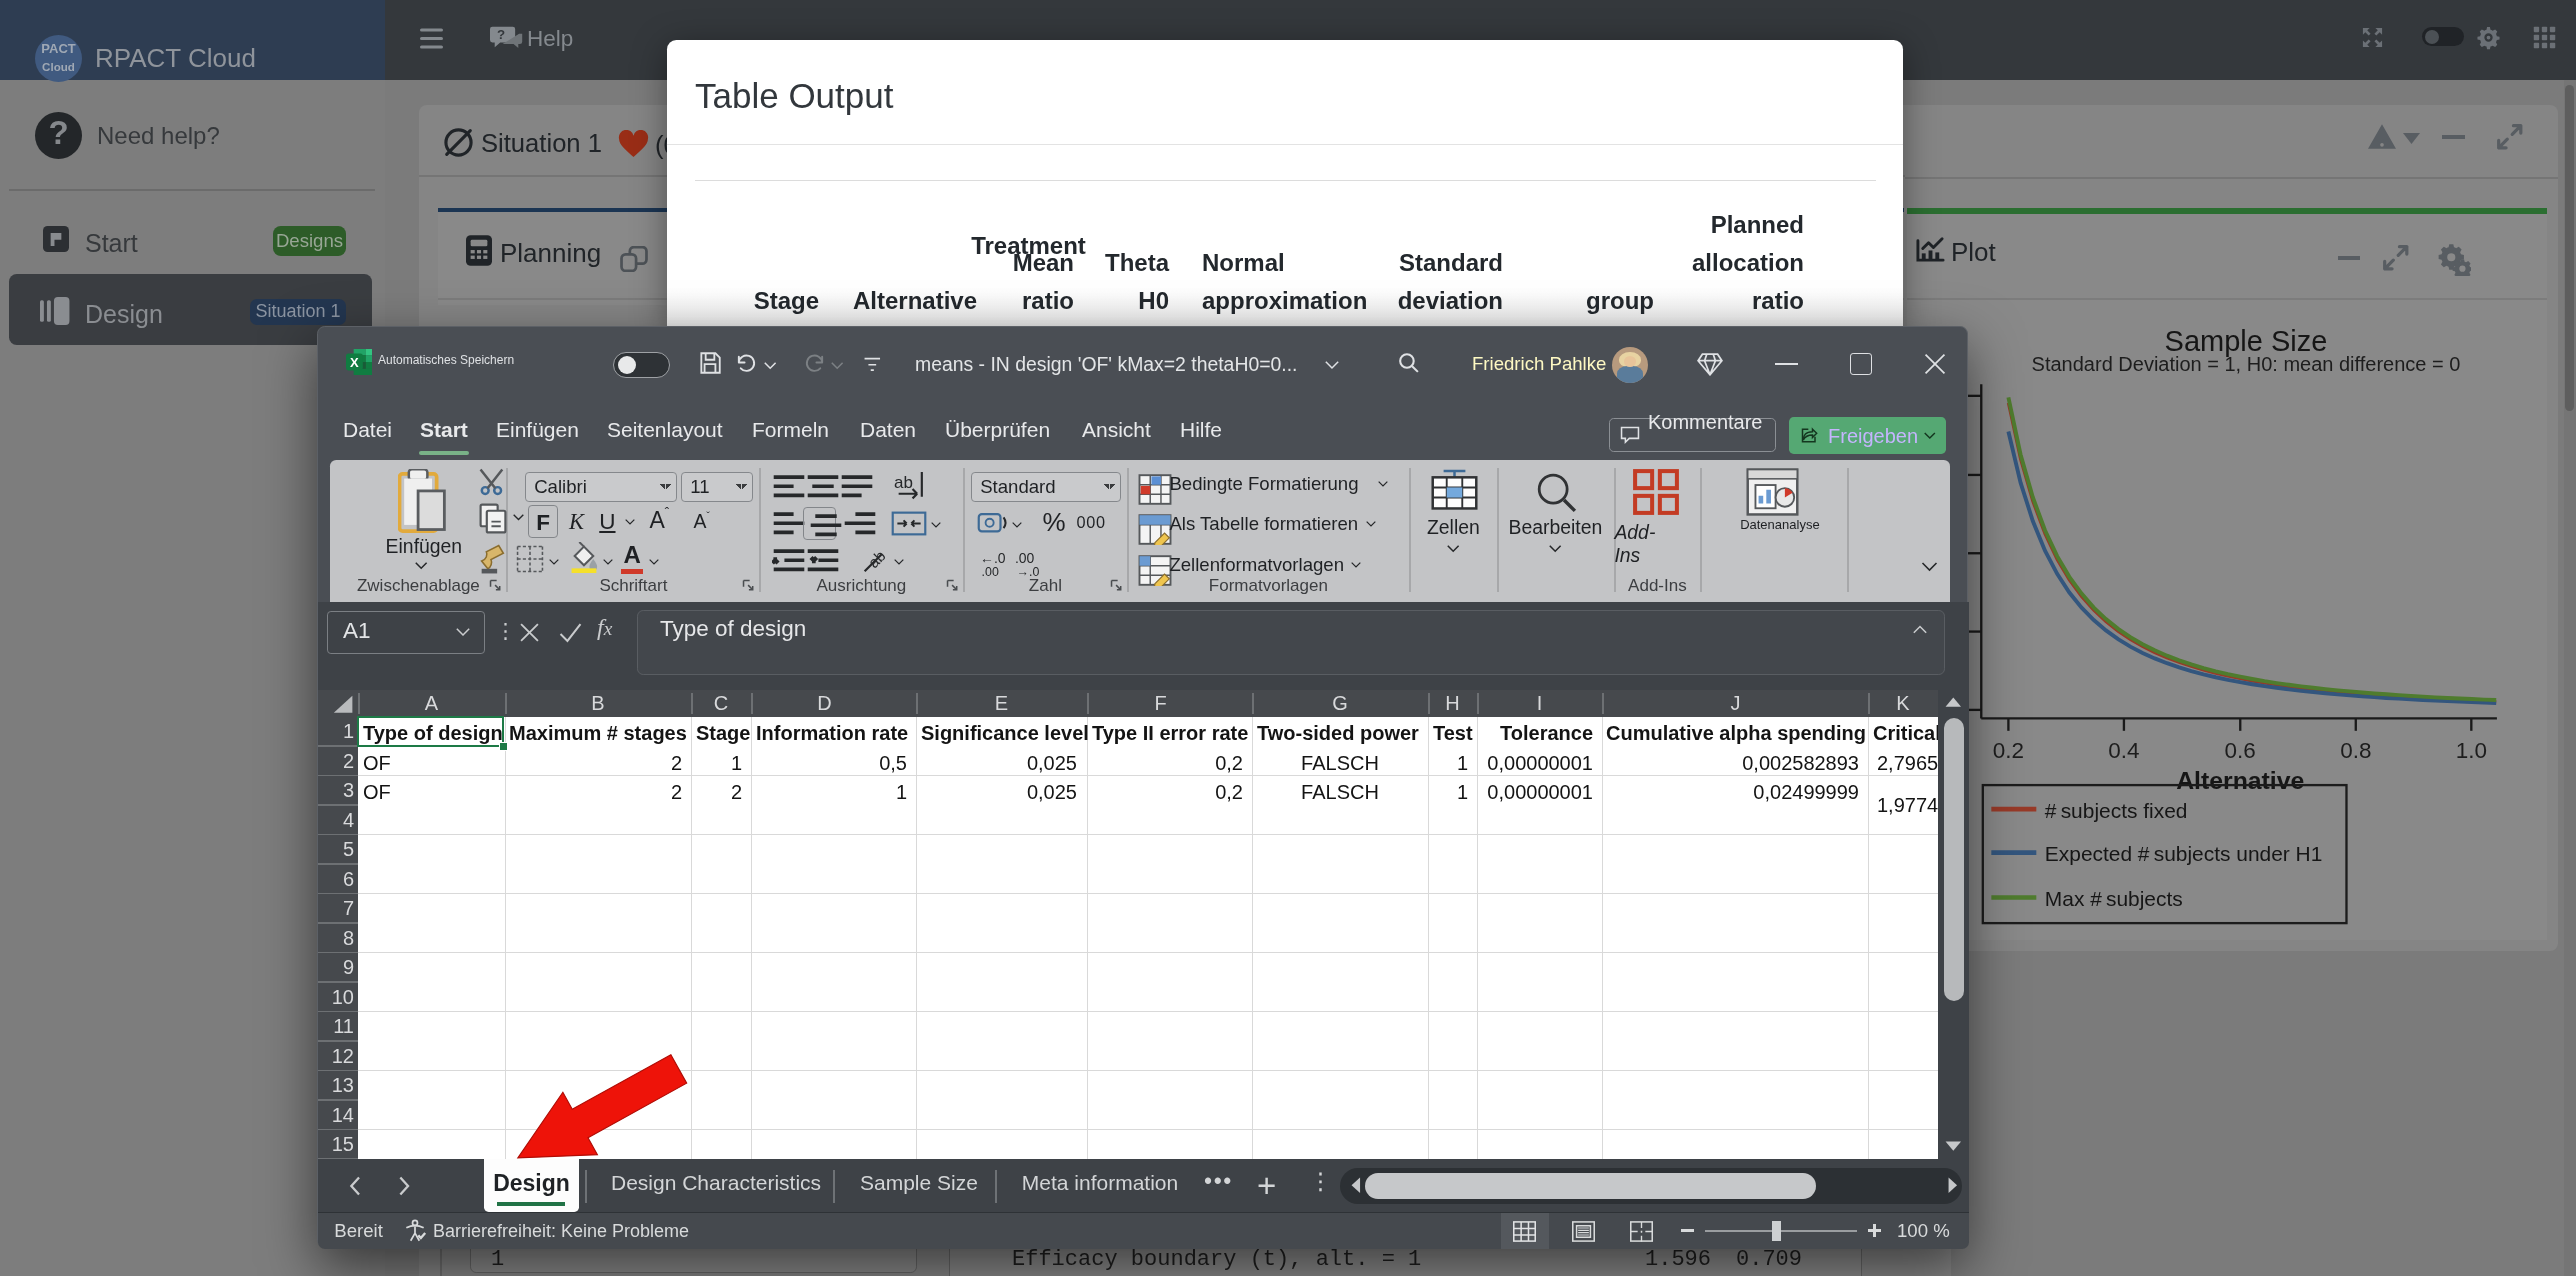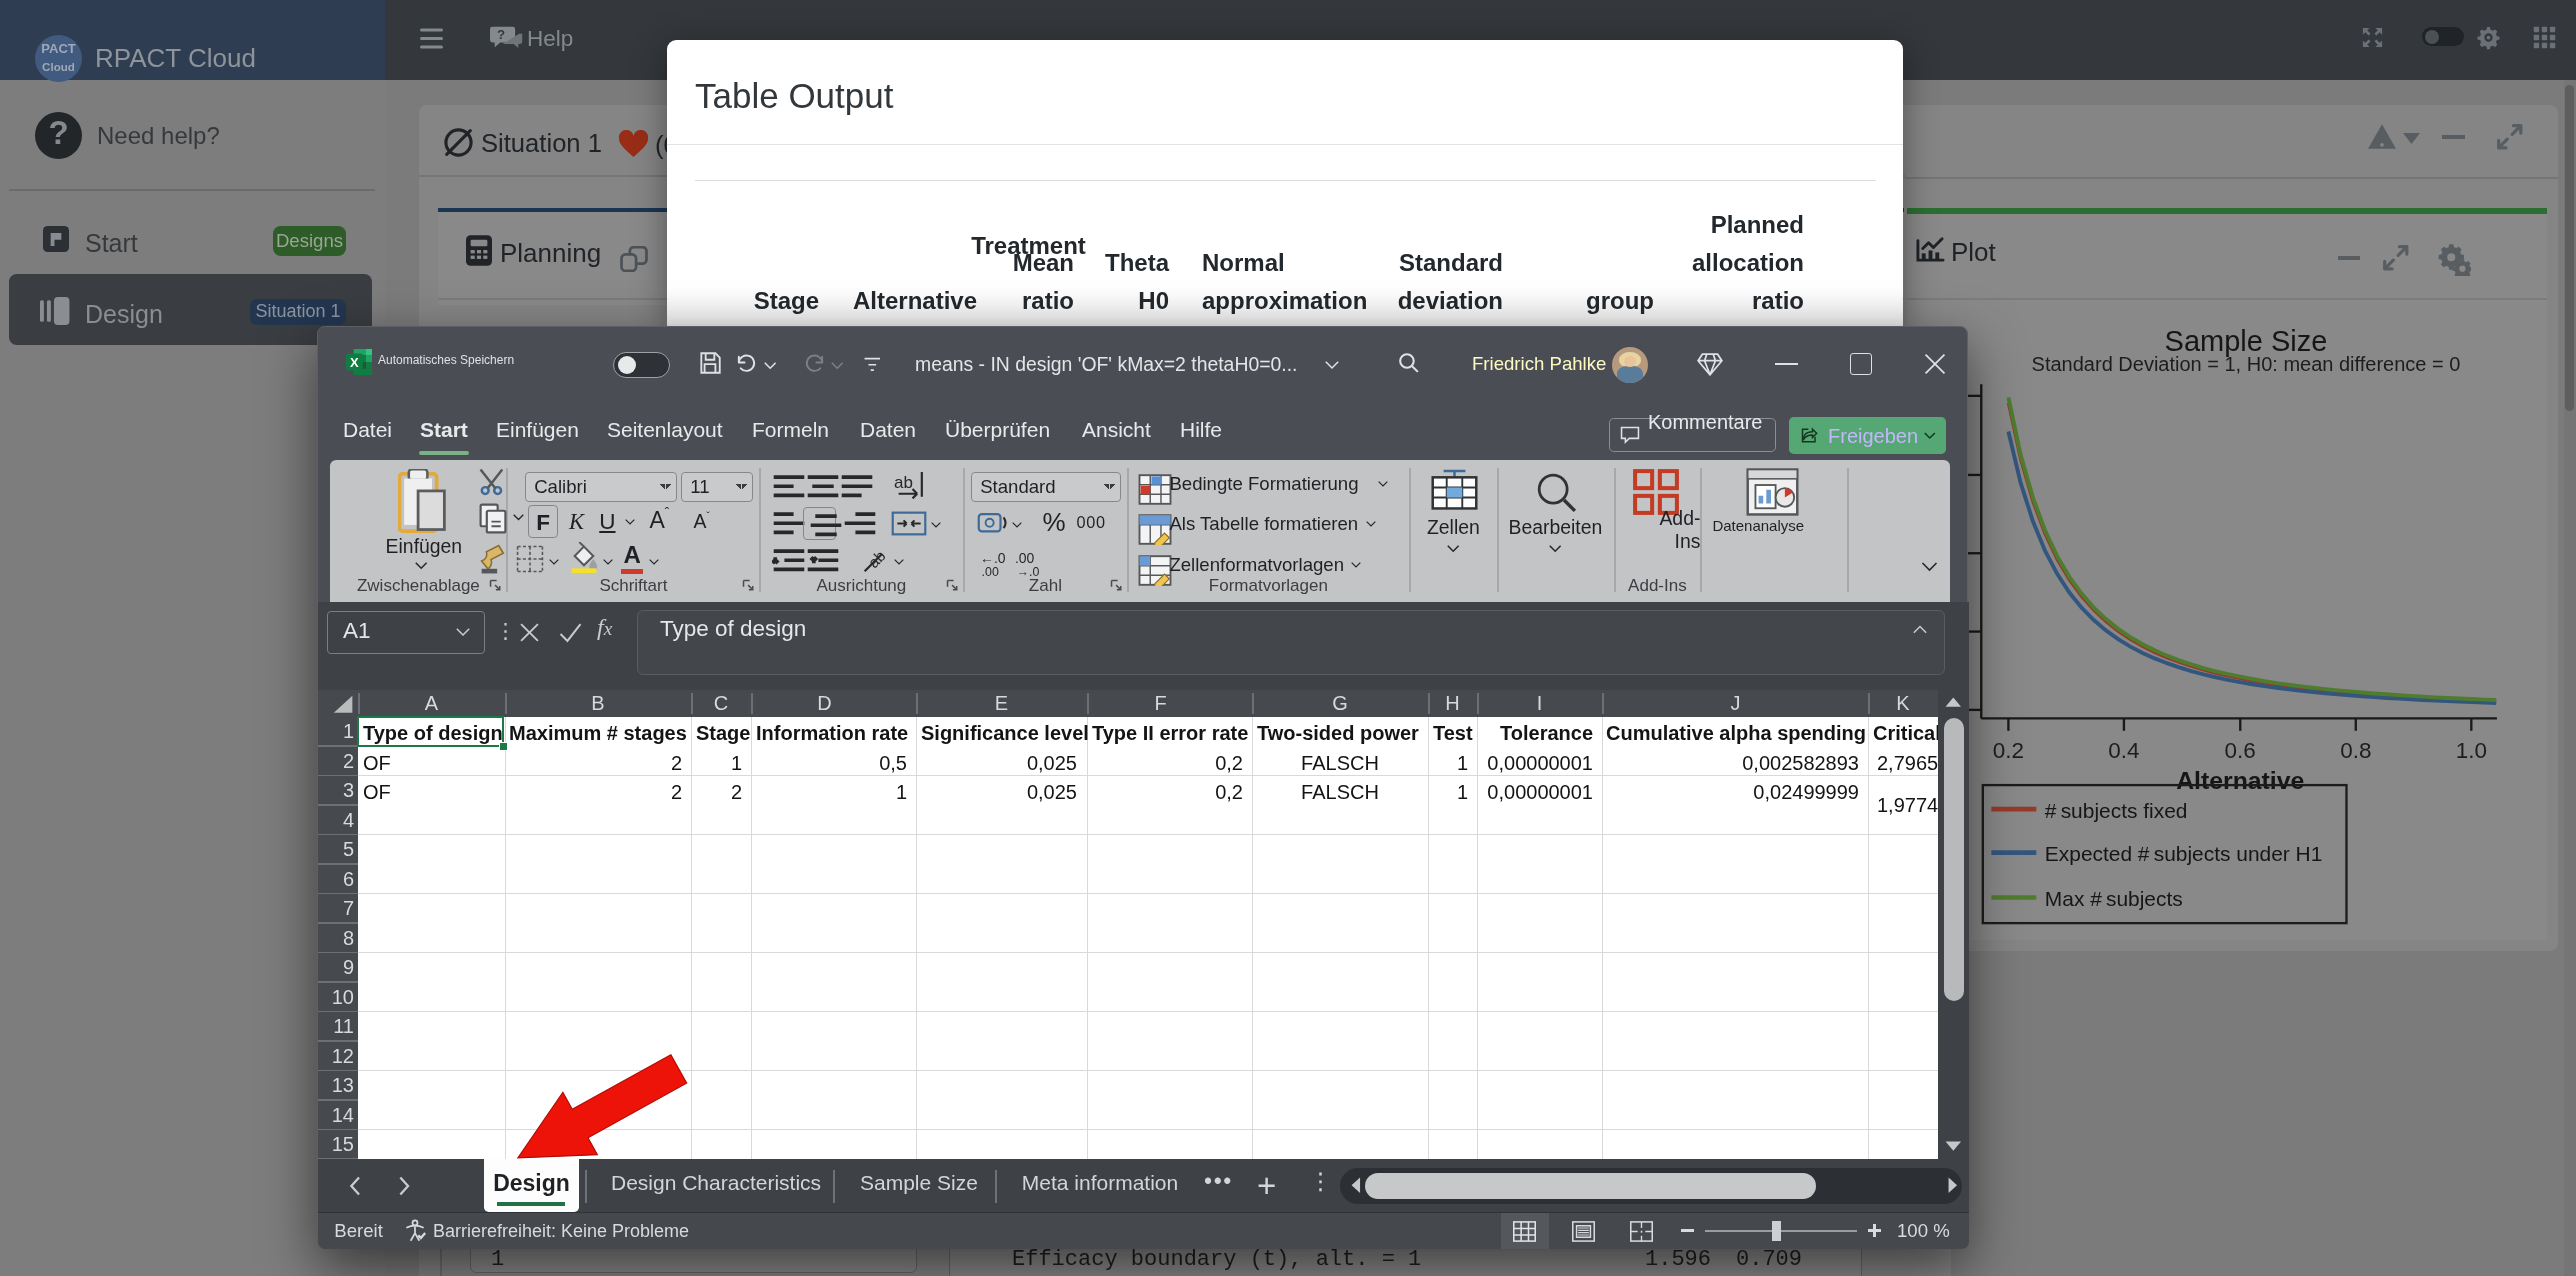--- a/index.html
+++ b/index.html
@@ -549,31 +549,31 @@
       </svg>
     
     <svg class="abs" style="left:1302px;top:7.8px" width="48" height="48" viewBox="0 0 31 31">
       <g fill="none" stroke="#c33b23" stroke-width="2.6">
         <rect x="2" y="2" width="11" height="11"></rect>
           <rect x="18" y="2" width="11" height="11"></rect>
         <rect x="2" y="18" width="11" height="11"></rect>
           <rect x="18" y="18" width="11" height="11"></rect>
       </g>
     </svg>
-    <div class="abs" style="left:1284px;top:47px;width:86px;text-align:right;font-size:19.4px;line-height:23px;">Add-<br>Ins</div>
+    <div class="abs" style="left:1284px;top:61px;width:86px;text-align:left;font-size:19.4px;line-height:23px;font-style:italic;">Add-<br>Ins</div>
     
     <svg class="abs" style="left:1416px;top:7.8px" width="53" height="48" viewBox="0 0 34 31">
       <rect x="1" y="1" width="32" height="29" fill="#f0f0f0" stroke="#55585b" stroke-width="1.6"></rect>
       <rect x="1" y="1" width="32" height="6" fill="#d8d8d8" stroke="#55585b" stroke-width="1"></rect>
       <rect x="6" y="11" width="13" height="15" fill="#fff" stroke="#55585b" stroke-width="1.2"></rect>
       <path d="M8 23 v-5 h3 v5 z M13 23 v-9 h3 v9 z" fill="#6b9bd2"></path>
       <circle cx="25" cy="19" r="6" fill="#e8e8e8" stroke="#55585b" stroke-width="1.2"></circle>
       <path d="M25 19 l5 -3 a6 6 0 0 0 -5 -3 z" fill="#d03a2a"></path>
     </svg>
-    <div class="abs" style="left:1382px;top:57px;width:135px;text-align:left;font-size:15px;">Datenanalyse</div>
+    <div class="abs" style="left:1382px;top:57px;width:135px;text-align:center;font-size:13px;">Datenanalyse</div>
     
     <svg class="abs" style="left:1591px;top:102px" width="17" height="10" viewBox="0 0 16 10" fill="none" stroke="#26282a" stroke-width="1.6">
         <path d="M1 1 l7 7 l7 -7"></path>
       </svg>
   </div>
 
   <div class="abs" id="fbar" style="left:0;top:275px;width:1651px;height:88px;background:#3e4247;">
     <div class="abs" style="left:9.3px;top:8.5px;width:158px;height:43px;border:1.6px solid #7b7f84;border-radius:3.9px;box-sizing:border-box;"></div>
     <div class="abs" style="left:25px;top:16.3px;font-size:22.5px;color:#e3e5e7;">A1</div>
     <svg class="abs" style="left:138px;top:25.6px" width="14" height="8.5" viewBox="0 0 18 11" fill="none" stroke="#c9cbcd" stroke-width="2">

